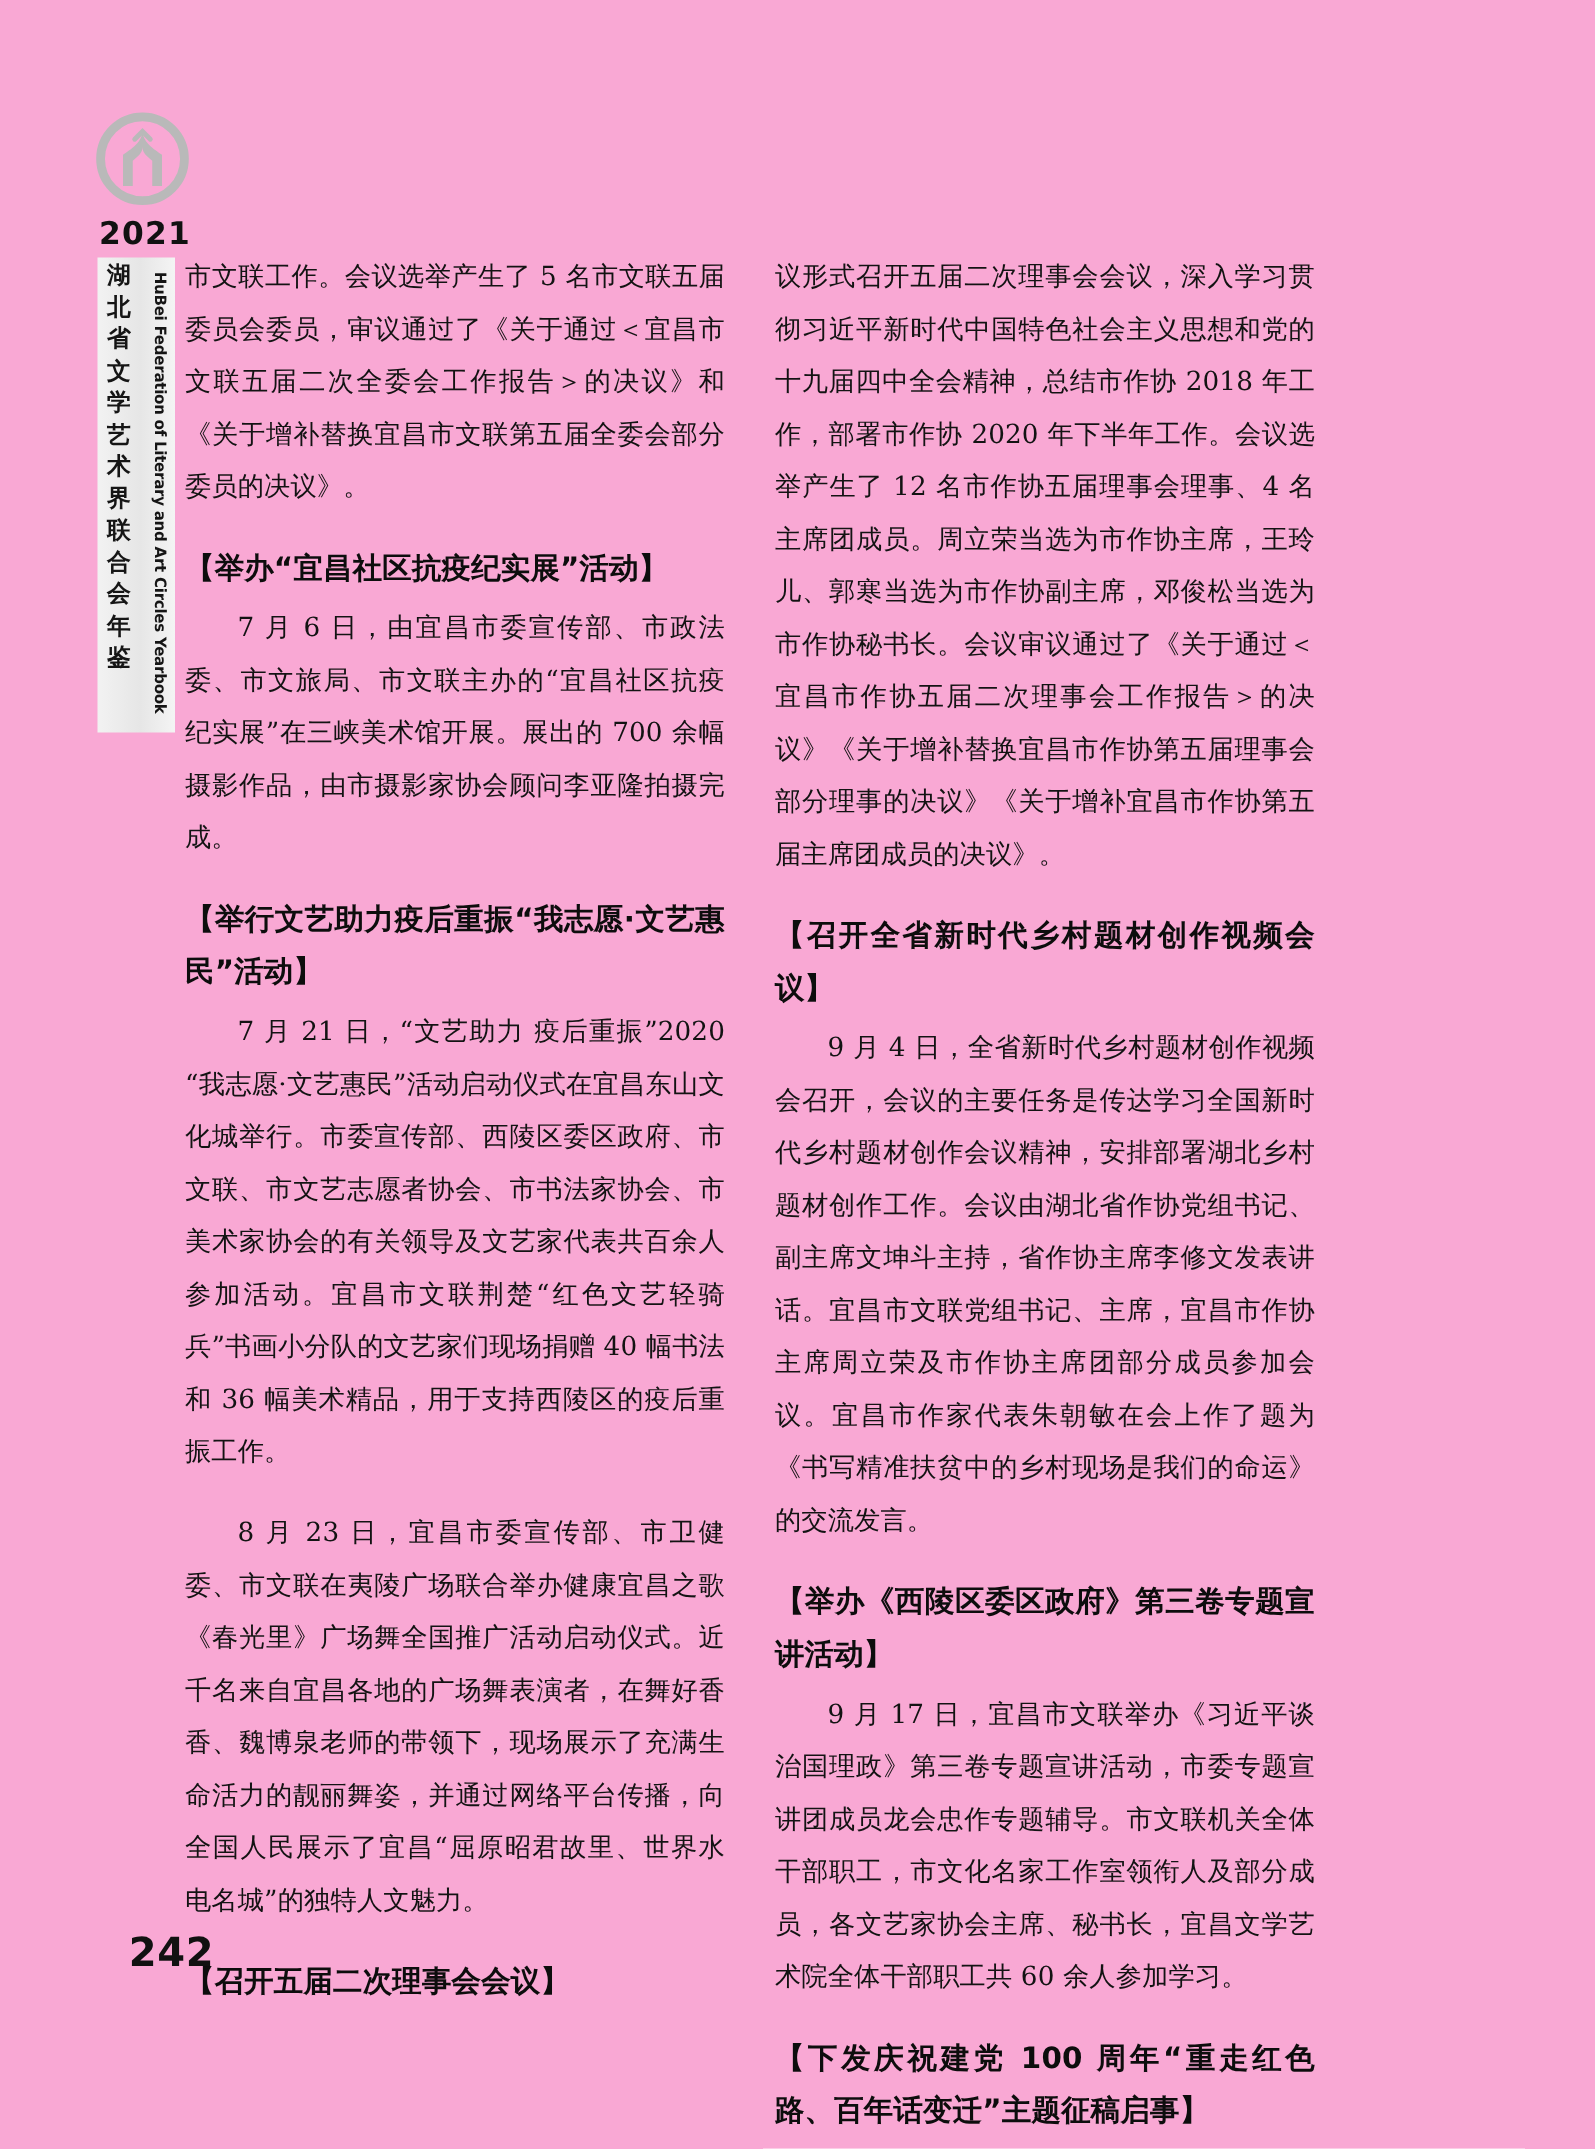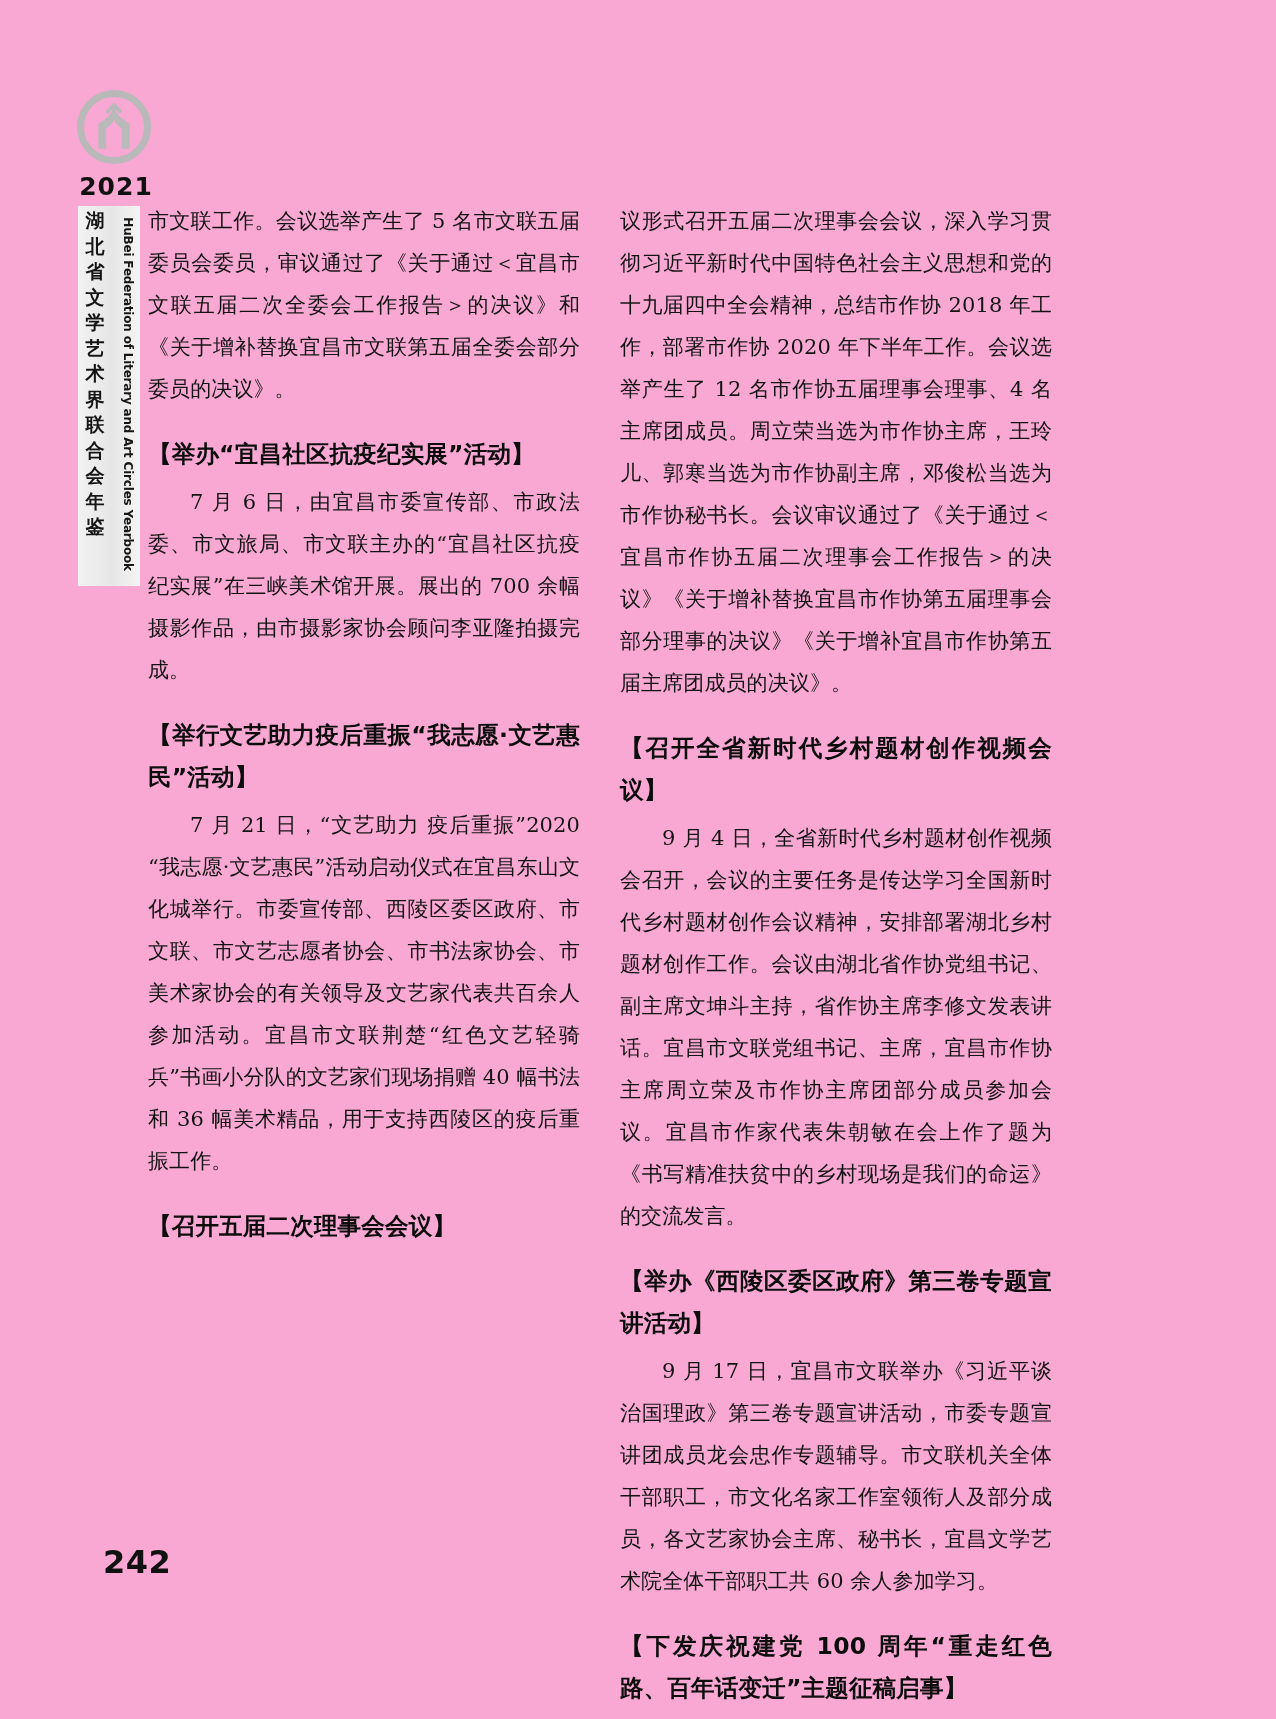--- a/index.html
+++ b/index.html
@@ -164,20 +164,21 @@
       <h2 class="heading">【举办“宜昌社区抗疫纪实展”活动】</h2>
       <p class="body">7 月 6 日，由宜昌市委宣传部、市政法委、市文旅局、市文联主办的“宜昌社区抗疫纪实展”在三峡美术馆开展。展出的 700 余幅摄影作品，由市摄影家协会顾问李亚隆拍摄完成。</p>
     </div>
 
     <div class="sec">
       <h2 class="heading">【举行文艺助力疫后重振“我志愿·文艺惠民”活动】</h2>
       <p class="body">7 月 21 日，“文艺助力 疫后重振”2020 “我志愿·文艺惠民”活动启动仪式在宜昌东山文化城举行。市委宣传部、西陵区委区政府、市文联、市文艺志愿者协会、市书法家协会、市美术家协会的有关领导及文艺家代表共百余人参加活动。宜昌市文联荆楚“红色文艺轻骑兵”书画小分队的文艺家们现场捐赠 40 幅书法和 36 幅美术精品，用于支持西陵区的疫后重振工作。</p>
     </div>
 
     <div class="sec">
+      <p class="body">8 月 23 日，宜昌市委宣传部、市卫健委、市文联在夷陵广场联合举办健康宜昌之歌《春光里》广场舞全国推广活动启动仪式。近千名来自宜昌各地的广场舞表演者，在舞好香香、魏博泉老师的带领下，现场展示了充满生命活力的靓丽舞姿，并通过网络平台传播，向全国人民展示了宜昌“屈原昭君故里、世界水电名城”的独特人文魅力。</p>
     </div>
 
     <div class="sec">
       <h2 class="heading">【召开五届二次理事会会议】</h2>
 
     </div>
 
   </div>
 
   <div class="col col-right">

